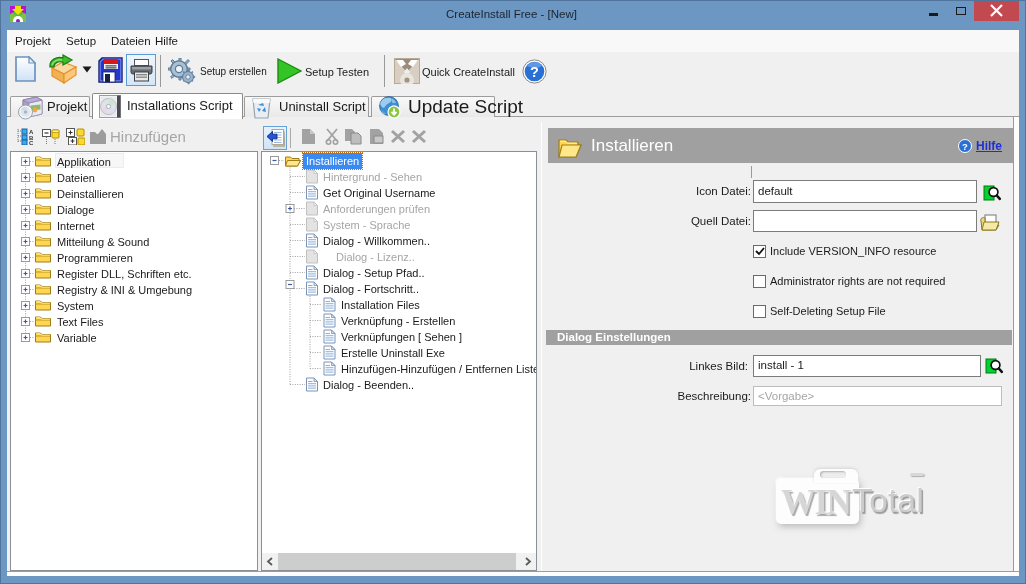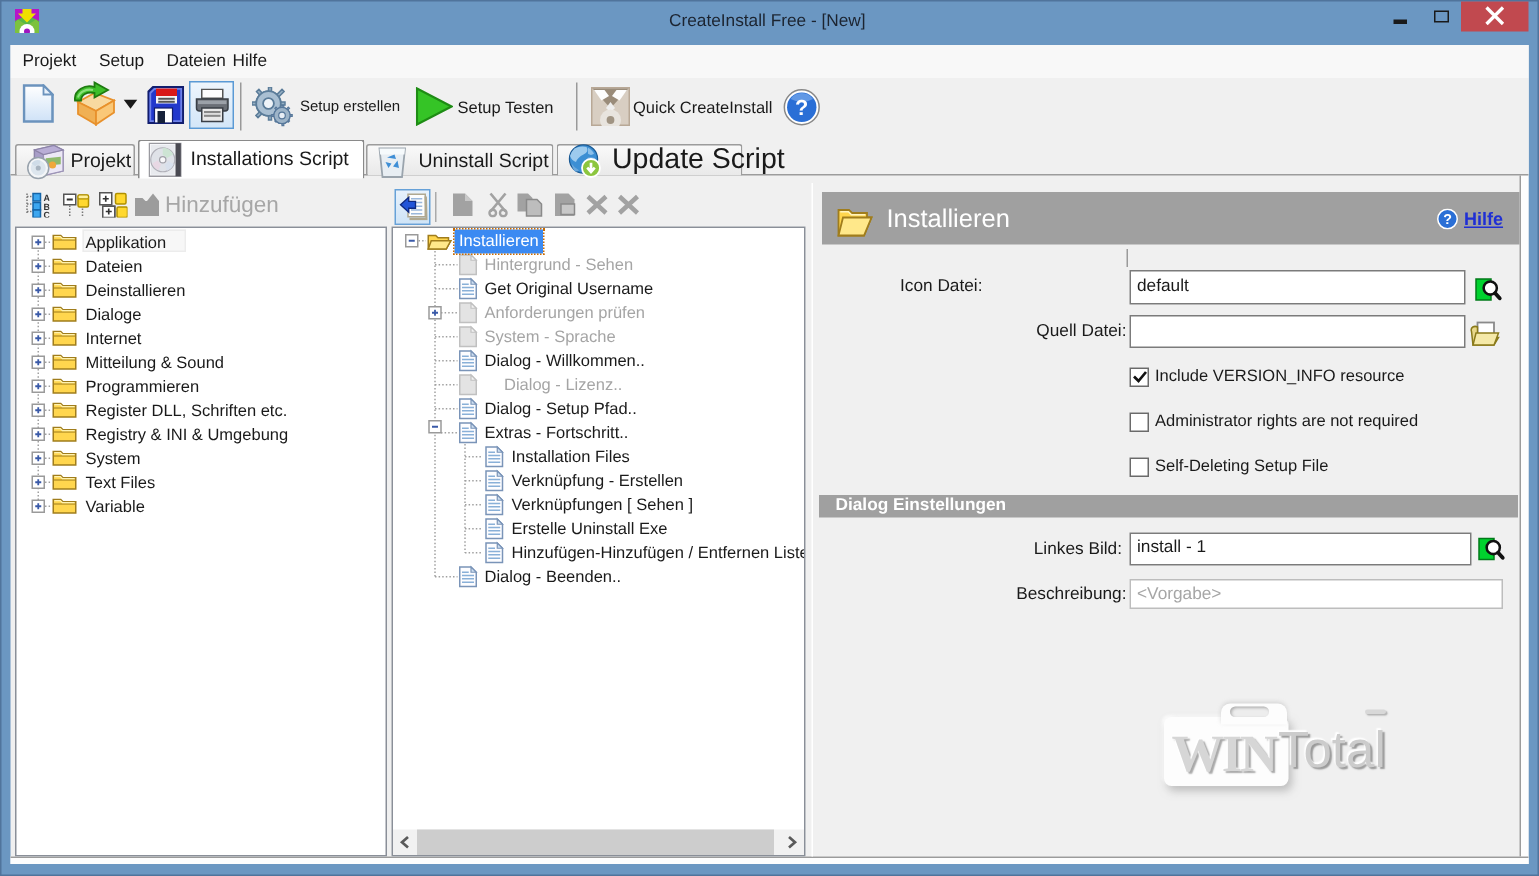--- a/index.html
+++ b/index.html
@@ -384,21 +384,21 @@
 <use href="#pgb" x="43" y="225.5"></use>
 </svg>
 <div class="row" style="left:303px;top:152.5px;background:#3b8af2;color:#fff;padding:0 3px;outline:1px dotted #c86a00">Installieren</div>
 <div class="row dis" style="left:323px;top:168.5px">Hintergrund - Sehen</div>
 <div class="row tx" style="left:323px;top:184.5px">Get Original Username</div>
 <div class="row dis" style="left:323px;top:200.5px">Anforderungen prüfen</div>
 <div class="row dis" style="left:323px;top:216.5px">System - Sprache</div>
 <div class="row tx" style="left:323px;top:232.5px">Dialog - Willkommen..</div>
 <div class="row dis" style="left:336px;top:248.5px">Dialog - Lizenz..</div>
 <div class="row tx" style="left:323px;top:264.5px">Dialog - Setup Pfad..</div>
-<div class="row tx" style="left:323px;top:280.5px">Extras - Fortschritt..</div>
+<div class="row tx" style="left:323px;top:280.5px">Dialog - Fortschritt..</div>
 <div class="row tx" style="left:341px;top:296.5px">Installation Files</div>
 <div class="row tx" style="left:341px;top:312.5px">Verknüpfung - Erstellen</div>
 <div class="row tx" style="left:341px;top:328.5px">Verknüpfungen [ Sehen ]</div>
 <div class="row tx" style="left:341px;top:344.5px">Erstelle Uninstall Exe</div>
 <div class="row tx" style="left:341px;top:360.5px;width:195px;overflow:hidden">Hinzufügen-Hinzufügen / Entfernen Liste</div>
 <div class="row tx" style="left:323px;top:376.5px">Dialog - Beenden..</div>
 </div>
 <div id="hscroll">
 <div class="a" style="left:262px;top:553px;width:274px;height:17px;background:#f1f1f1"></div>
 <div class="a" style="left:278px;top:553px;width:238px;height:17px;background:#cdcdcd"></div>
@@ -421,21 +421,21 @@
 </svg>
 <div class="a" style="left:591px;top:128px;height:35px;line-height:35px;font-size:17px;color:#fff;white-space:nowrap">Installieren</div>
 <svg class="a" style="left:958px;top:139px" width="14" height="14" viewBox="0 0 14 14">
 <circle cx="7" cy="7" r="6.5" fill="#2a6fd6" stroke="#fff" stroke-width="1"></circle>
 <text x="7" y="10.5" font-family="Liberation Sans" font-size="9.5" font-weight="bold" fill="#fff" text-anchor="middle">?</text>
 </svg>
 <div class="a" style="left:976px;top:139px;font-size:12px;font-weight:bold;color:#1f2fd4;text-decoration:underline;white-space:nowrap">Hilfe</div>
 
 <div class="a" style="left:751px;top:166px;width:1px;height:12px;background:#9a9a9a"></div>
 
-<div class="a tx" style="left:600px;top:180px;width:151px;height:23px;line-height:23px;font-size:11.5px;">Icon Datei:</div>
+<div class="a tx" style="left:600px;top:180px;width:151px;height:23px;line-height:23px;font-size:11.5px;text-align:right">Icon Datei:</div>
 <div class="a" style="left:753px;top:180px;width:224px;height:23px;background:#fff;border:1px solid #7b7b7b"></div>
 <div class="a tx" style="left:758px;top:180px;height:37px;line-height:22px;font-size:11.5px">default</div>
 <svg class="a" style="left:983px;top:185px" width="19" height="17" viewBox="0 0 19 17">
 <rect x="1" y="1" width="10" height="14" fill="#00d22e" stroke="#007a18"></rect>
 <circle cx="10.5" cy="7" r="4.4" fill="#fff" stroke="#111" stroke-width="1.7"></circle>
 <path d="M13.8 10.5 L16.8 13.8" stroke="#111" stroke-width="2.6" stroke-linecap="round"></path>
 </svg>
 <div class="a tx" style="left:600px;top:210px;width:151px;height:22px;line-height:22px;font-size:11.5px;text-align:right">Quell Datei:</div>
 <div class="a" style="left:753px;top:210px;width:224px;height:22px;background:#fff;border:1px solid #7b7b7b"></div>
 <svg class="a" style="left:980px;top:214px" width="20" height="17" viewBox="0 0 20 17">

